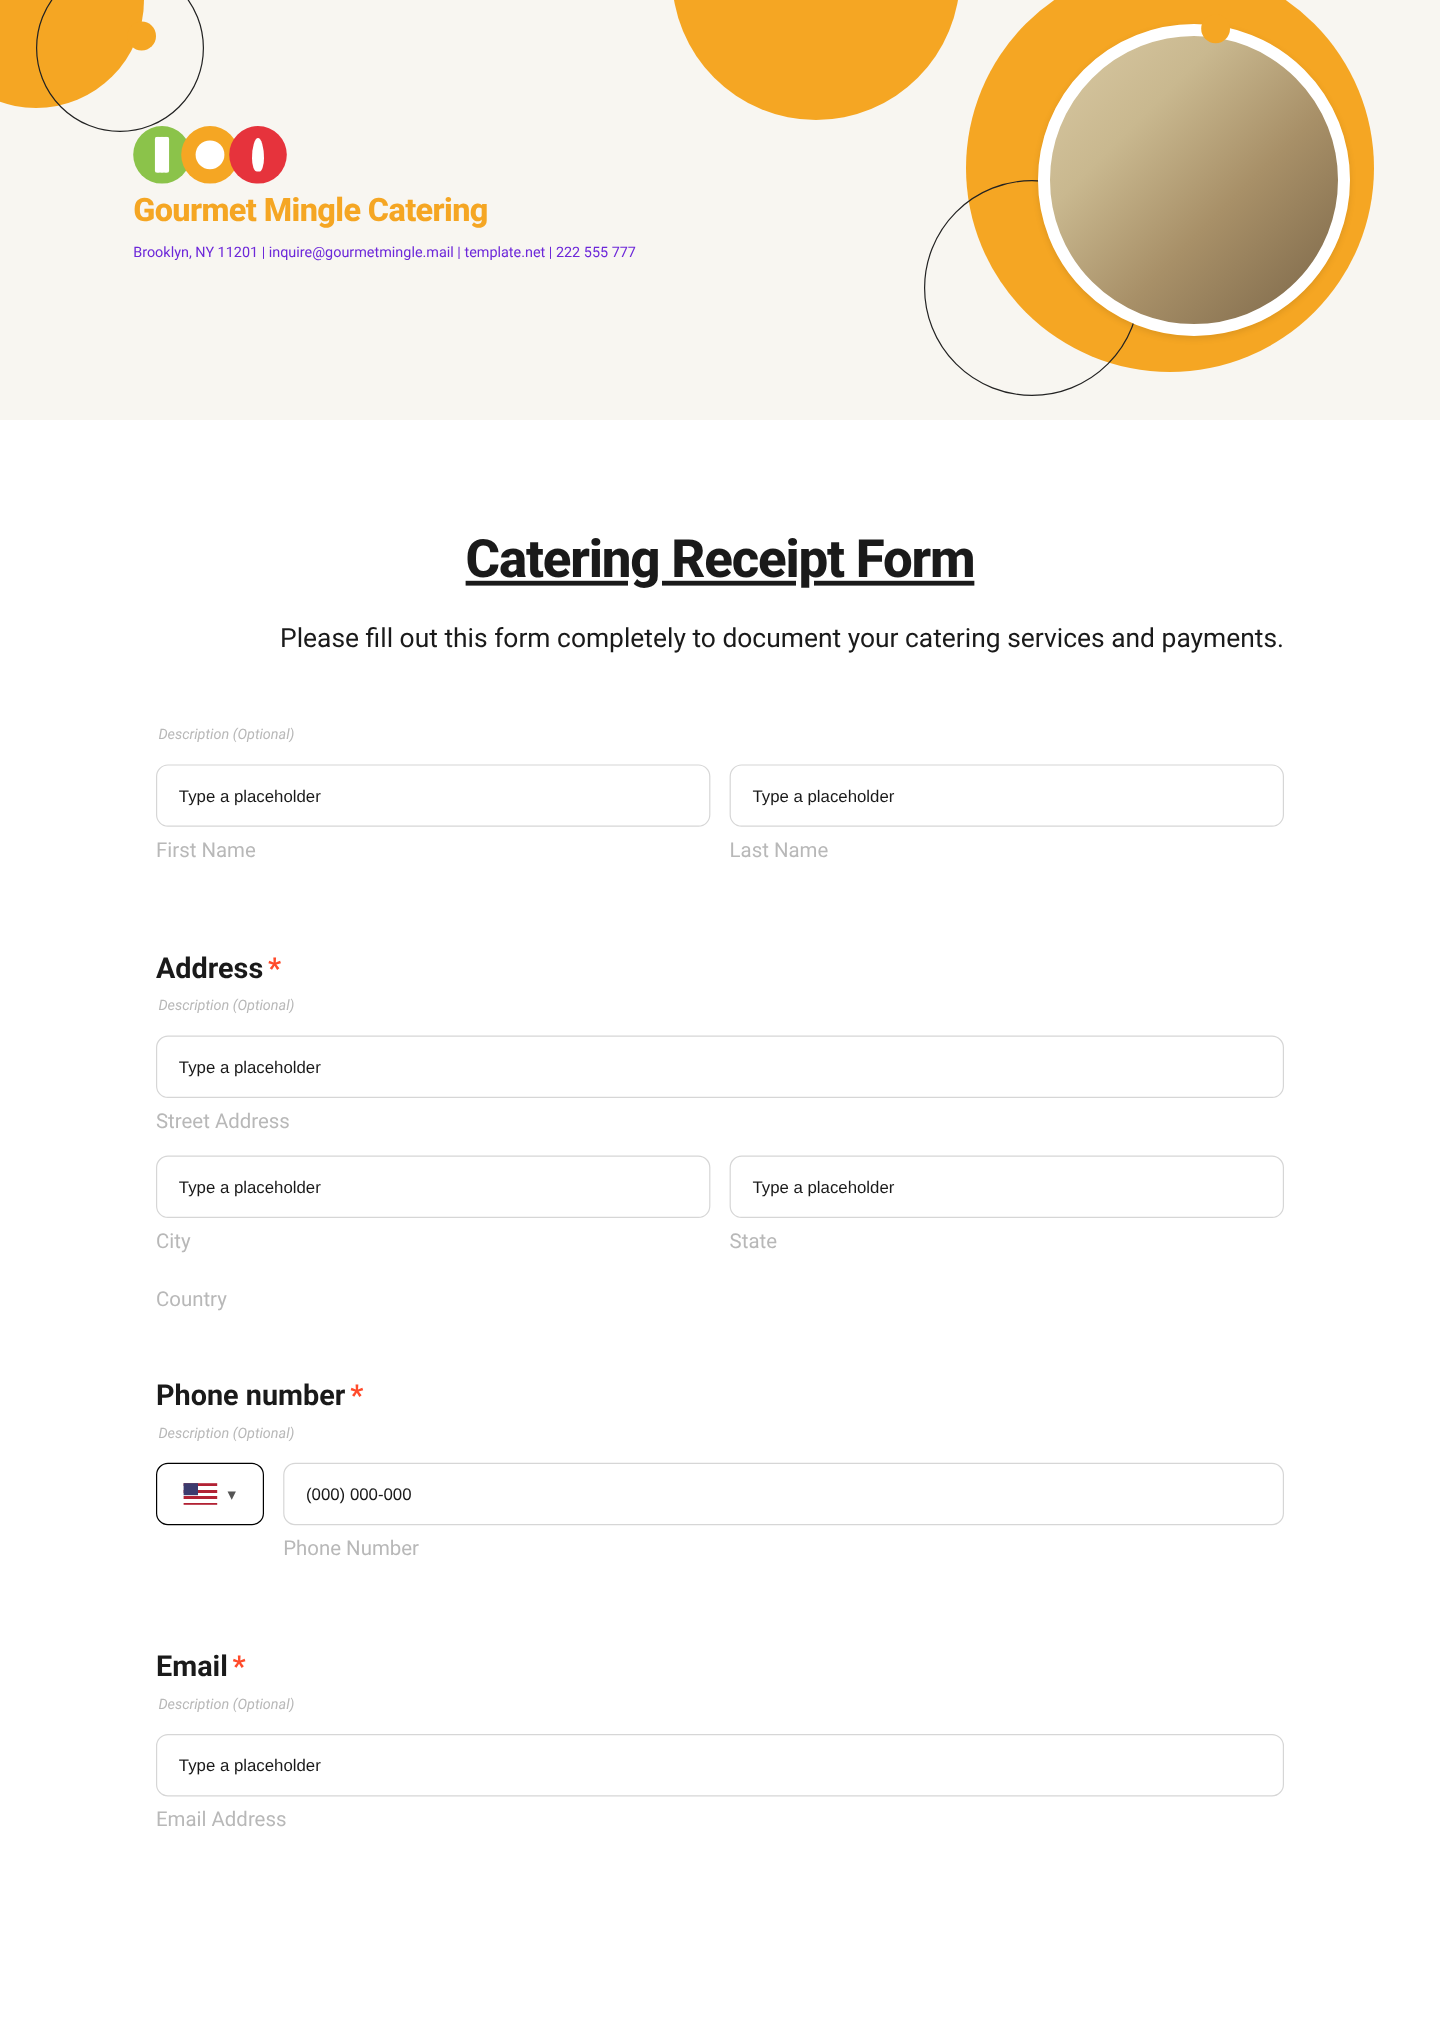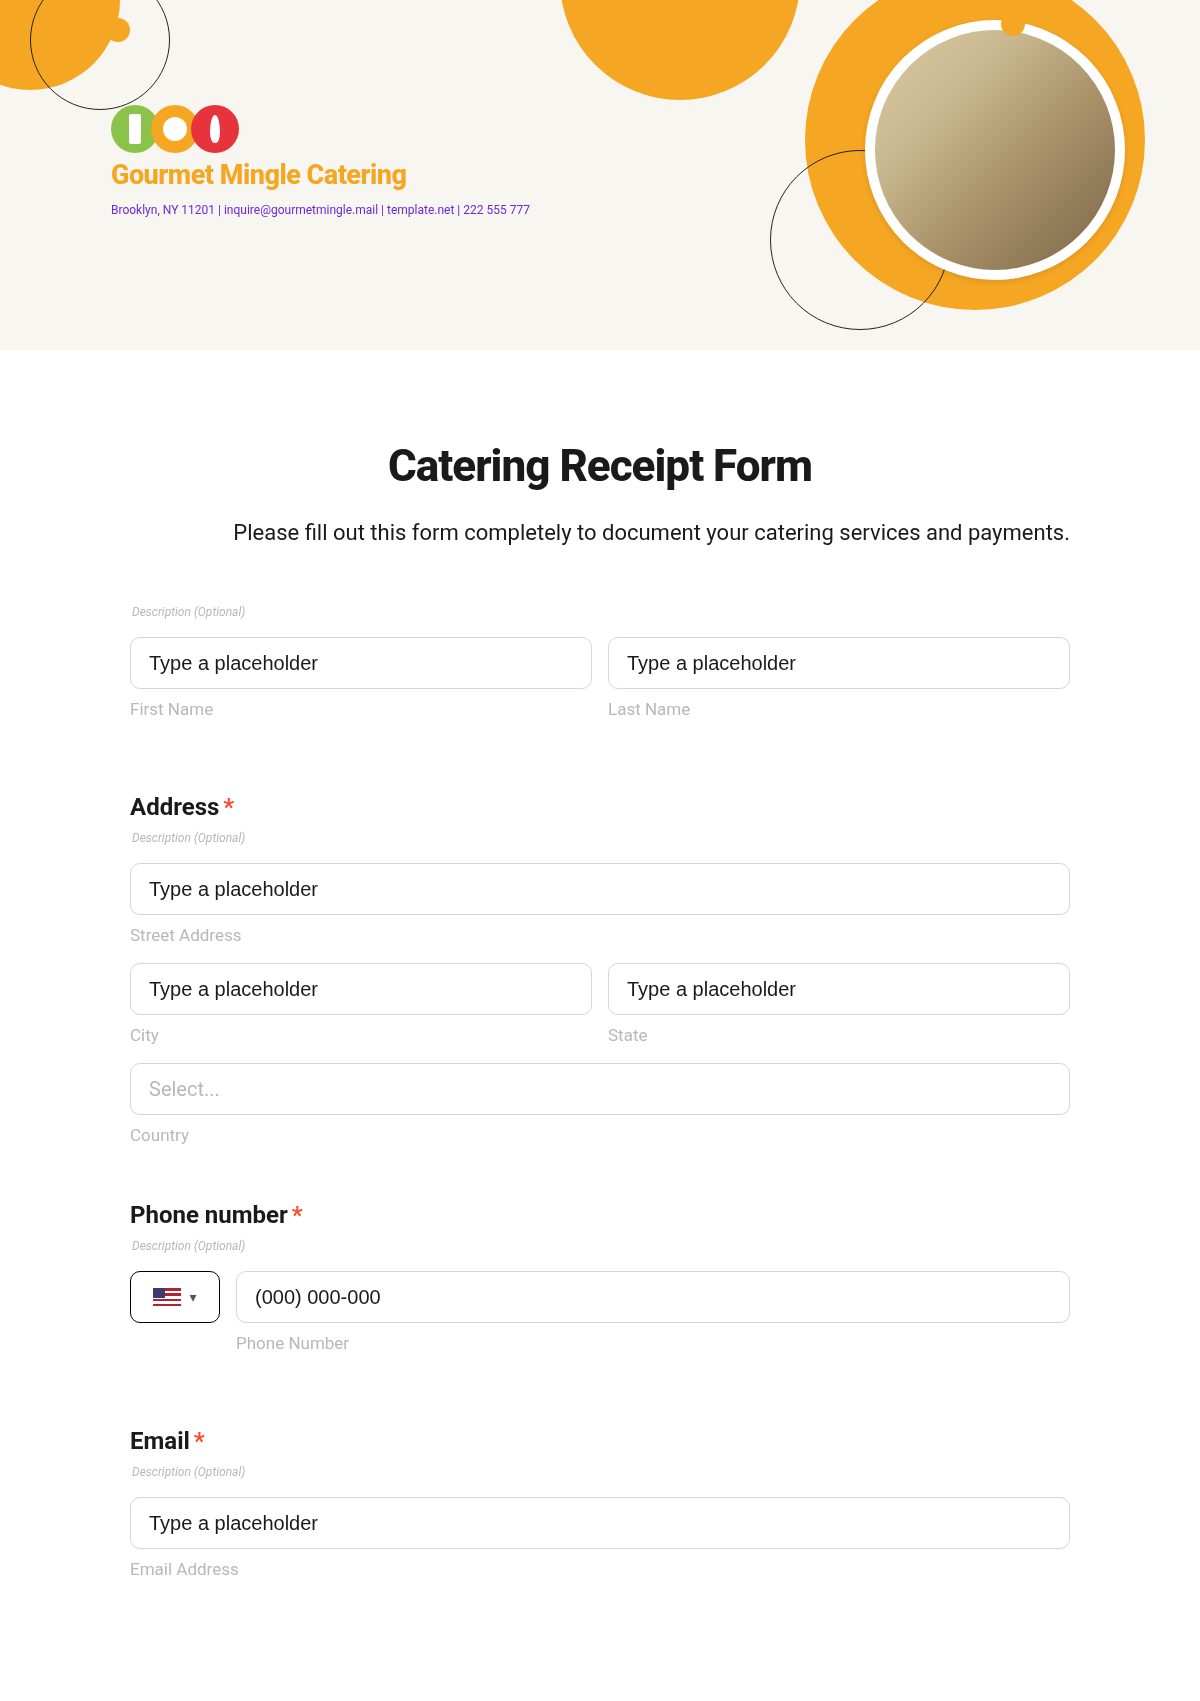--- a/index.html
+++ b/index.html
@@ -122,20 +122,21 @@
   
   .form-wrap {
     padding: 90px 130px 60px 130px;
   }
   .form-title {
     font-size: 44px;
     font-weight: 800;
     text-align: center;
     letter-spacing: -1px;
     margin-bottom: 28px;
+    text-decoration: underline;
   }
   .form-subtitle {
     font-size: 22px;
     text-align: right;
     color: #1a1a1a;
     margin-bottom: 60px;
   }
   .field-group {
     margin-bottom: 56px;
   }
@@ -154,21 +155,21 @@
   }
   .row {
     display: flex;
     gap: 16px;
   }
   .col { flex: 1; }
   .input, .select {
     width: 100%;
     height: 52px;
     padding: 0 18px;
-    font-size: 20px;
+    font-size: 14px;
     border: 1px solid #d6d6d6;
     border-radius: 10px;
     background: #fff;
     color: #1a1a1a;
     outline: none;
   }
   .input::placeholder { color: #1a1a1a; }
   .select { color: #b8b8b8; display:flex; align-items:center; }
   .sublabel {
     font-size: 17px;
@@ -269,23 +270,20 @@
     <div class="row">
       <div class="col">
         <input class="input" placeholder="Type a placeholder" style="">
         <div class="sublabel">City</div>
       </div>
       <div class="col">
         <input class="input" placeholder="Type a placeholder" style="">
         <div class="sublabel">State</div>
       </div>
     </div>
-    <div class="select">
-        <span>Select...</span>
-      </div>
     <div class="sublabel">Country</div>
   </div>
 
   <div class="field-group">
     <div class="field-label">
       <span>Phone number</span><span class="req">*</span>
     </div>
     <div class="field-desc">Description (Optional)</div>
     <div class="phone-row">
       <div class="flag-box">

